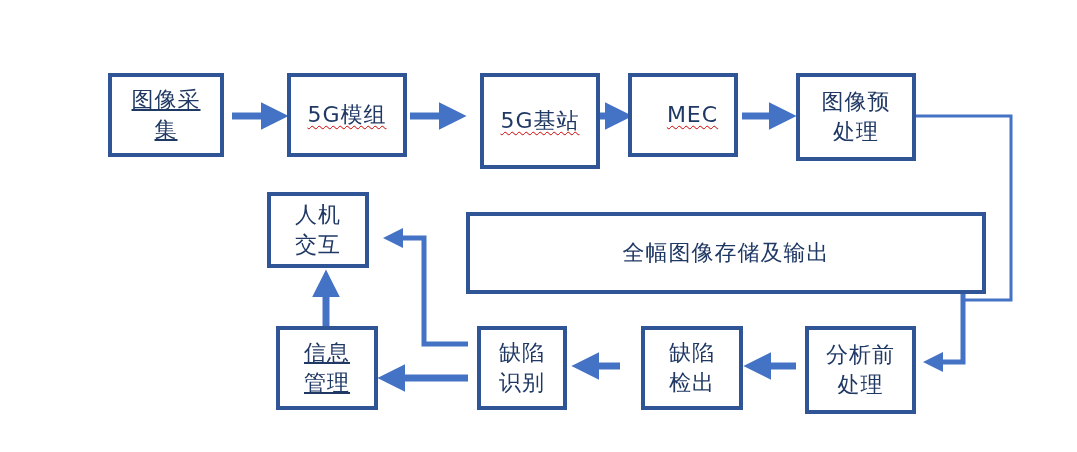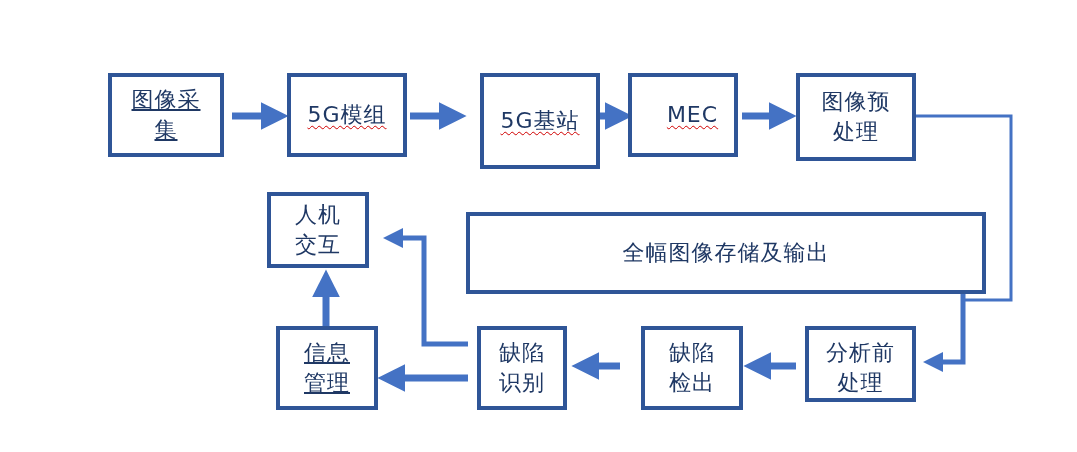--- a/index.html
+++ b/index.html
@@ -72,16 +72,16 @@
 管理</span>
 </div>
 <div class="box" style="left:477px;top:326px;width:90px;height:84px;">
   <span>缺陷
 识别</span>
 </div>
 <div class="box" style="left:641px;top:326px;width:102px;height:84px;">
   <span>缺陷
 检出</span>
 </div>
-<div class="box" style="left:805px;top:326px;width:111px;height:76px;align-items:flex-end;">
+<div class="box" style="left:805px;top:326px;width:111px;height:88px;">
   <span>分析前
 处理</span>
 </div>
 
 </body></html>

